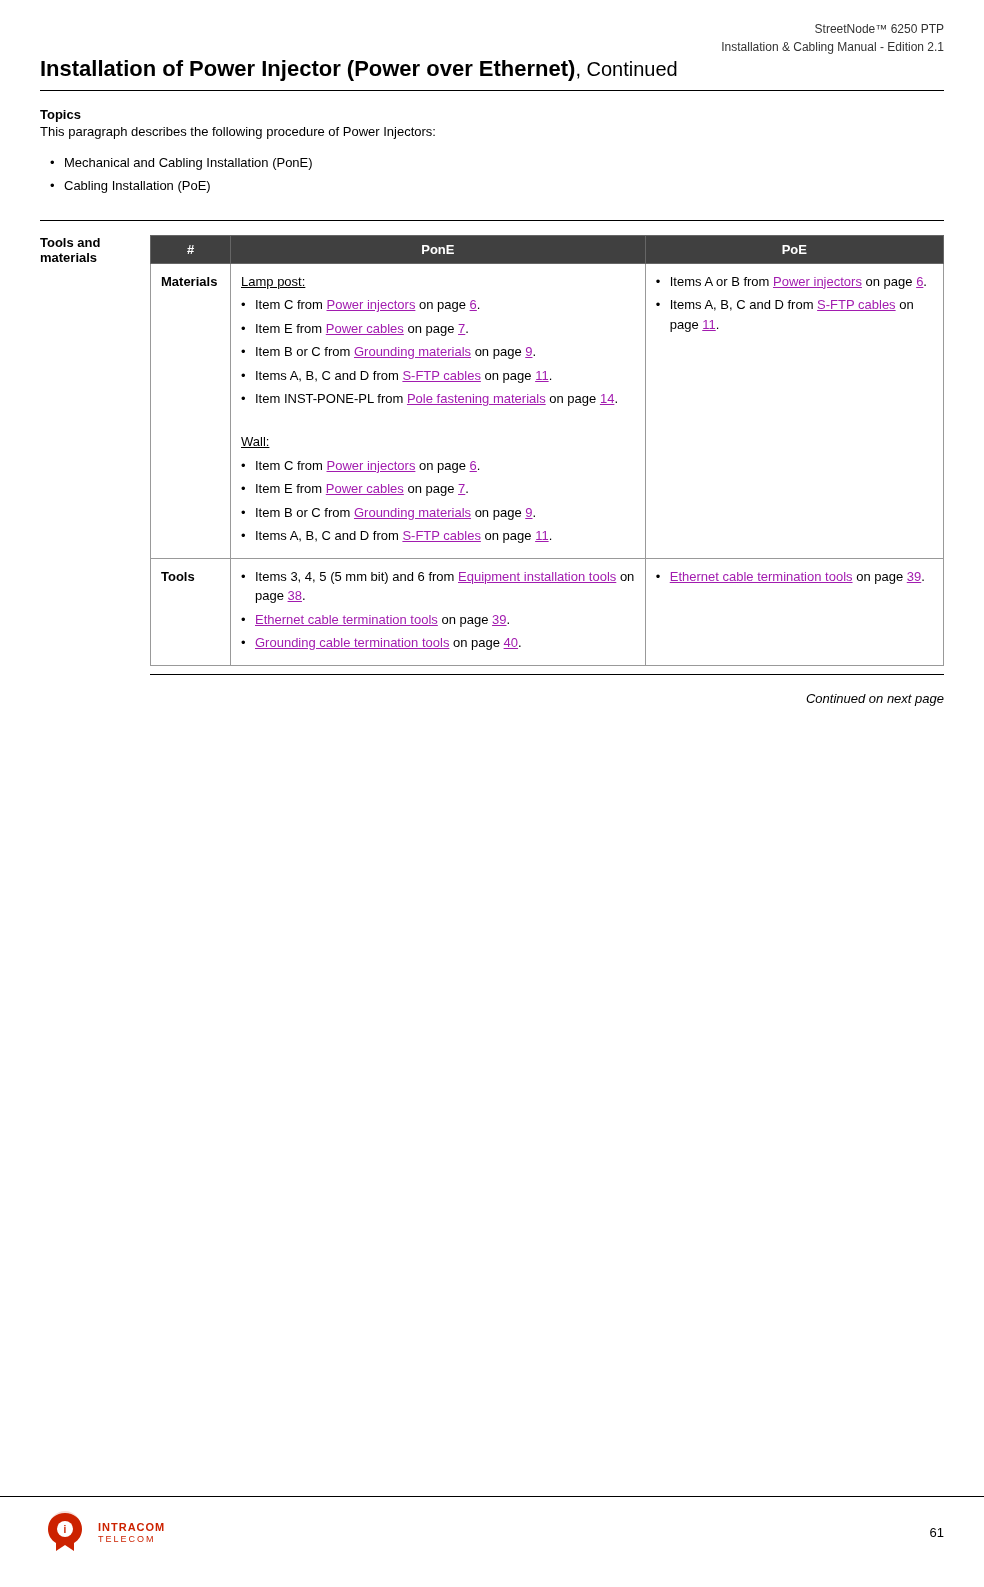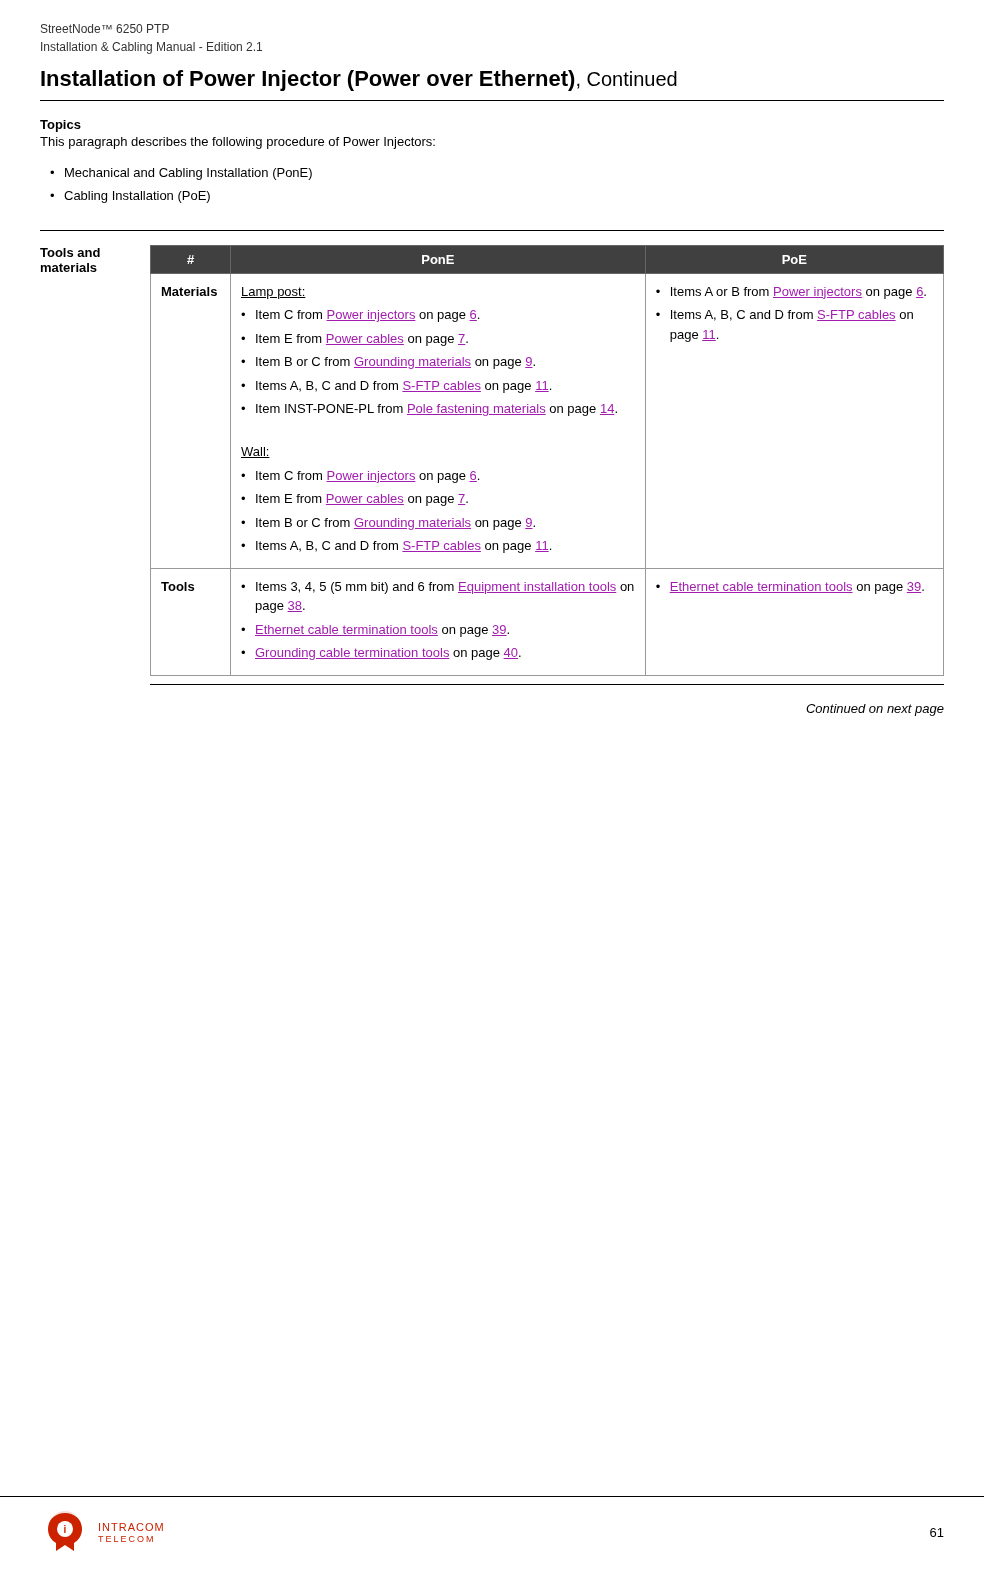--- a/index.html
+++ b/index.html
@@ -9,24 +9,23 @@
       color: #000;
       background: #fff;
       width: 984px;
       min-height: 1587px;
       position: relative;
     }
     .page-wrapper {
       padding: 20px 40px 60px 40px;
     }
     .header-right {
-      text-align: left;
+      text-align: right;
       font-size: 12px;
       color: #333;
-      margin-bottom: 10px;
       line-height: 1.5;
     }
     .page-title {
       font-size: 22px;
       font-weight: bold;
       margin-bottom: 6px;
     }
     .page-title span.continued {
       font-size: 20px;
       font-weight: normal;
@@ -158,21 +157,21 @@
       display: flex;
       align-items: center;
       gap: 8px;
     }
     .logo-icon {
       width: 50px;
       height: 50px;
     }
     .logo-text {
       font-size: 11px;
-      font-weight: normal;
+      font-weight: bold;
       color: #cc2200;
       line-height: 1.3;
       letter-spacing: 1px;
     }
     .logo-sub {
       font-size: 9px;
       letter-spacing: 2px;
       color: #cc2200;
     }
     .page-number {

